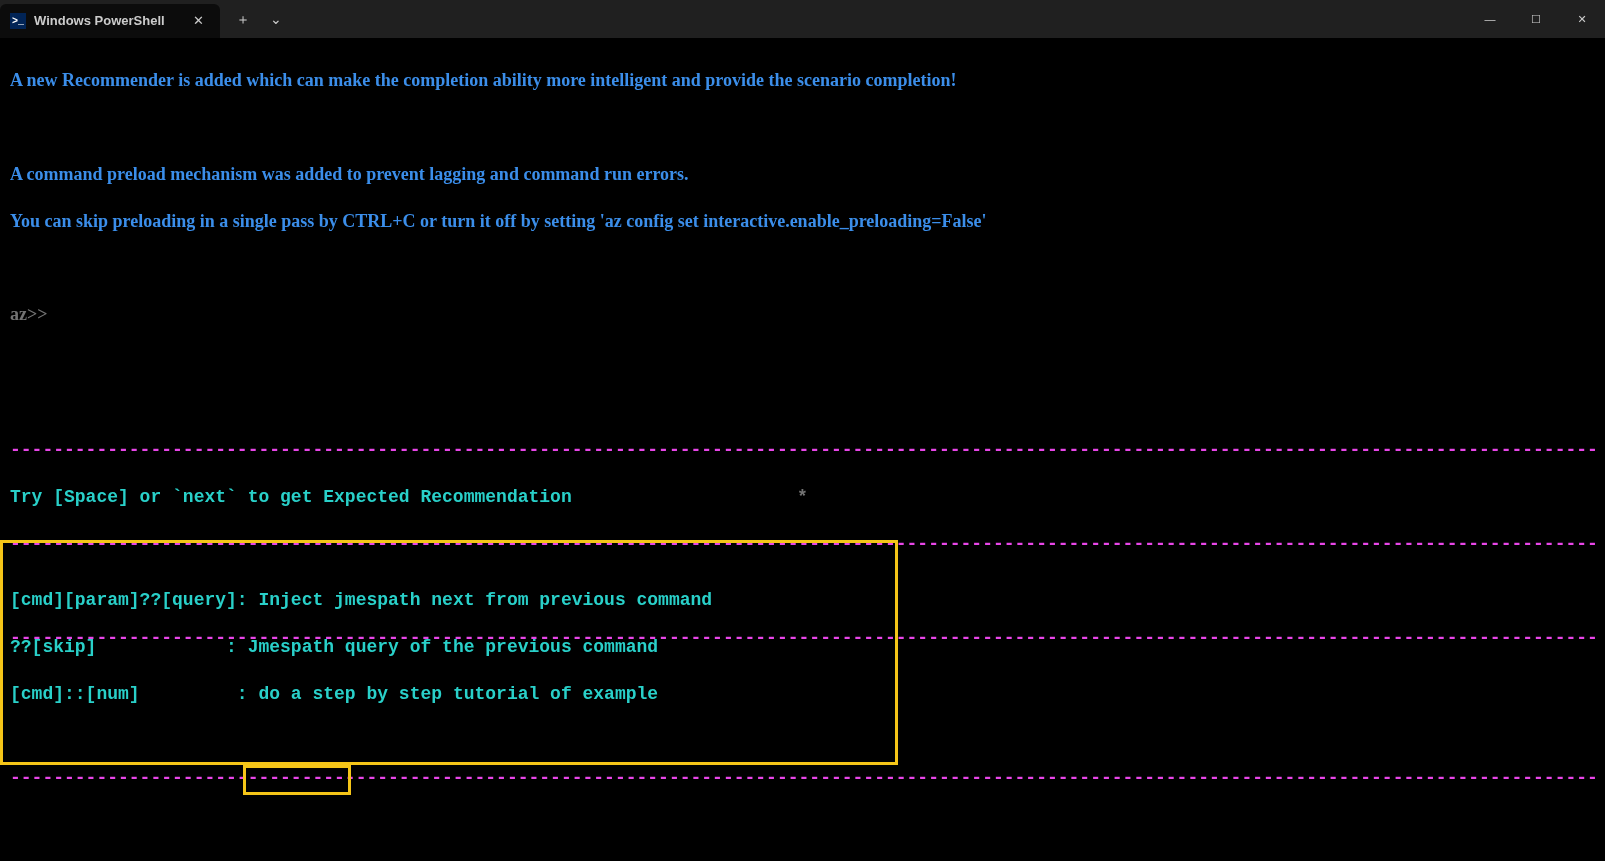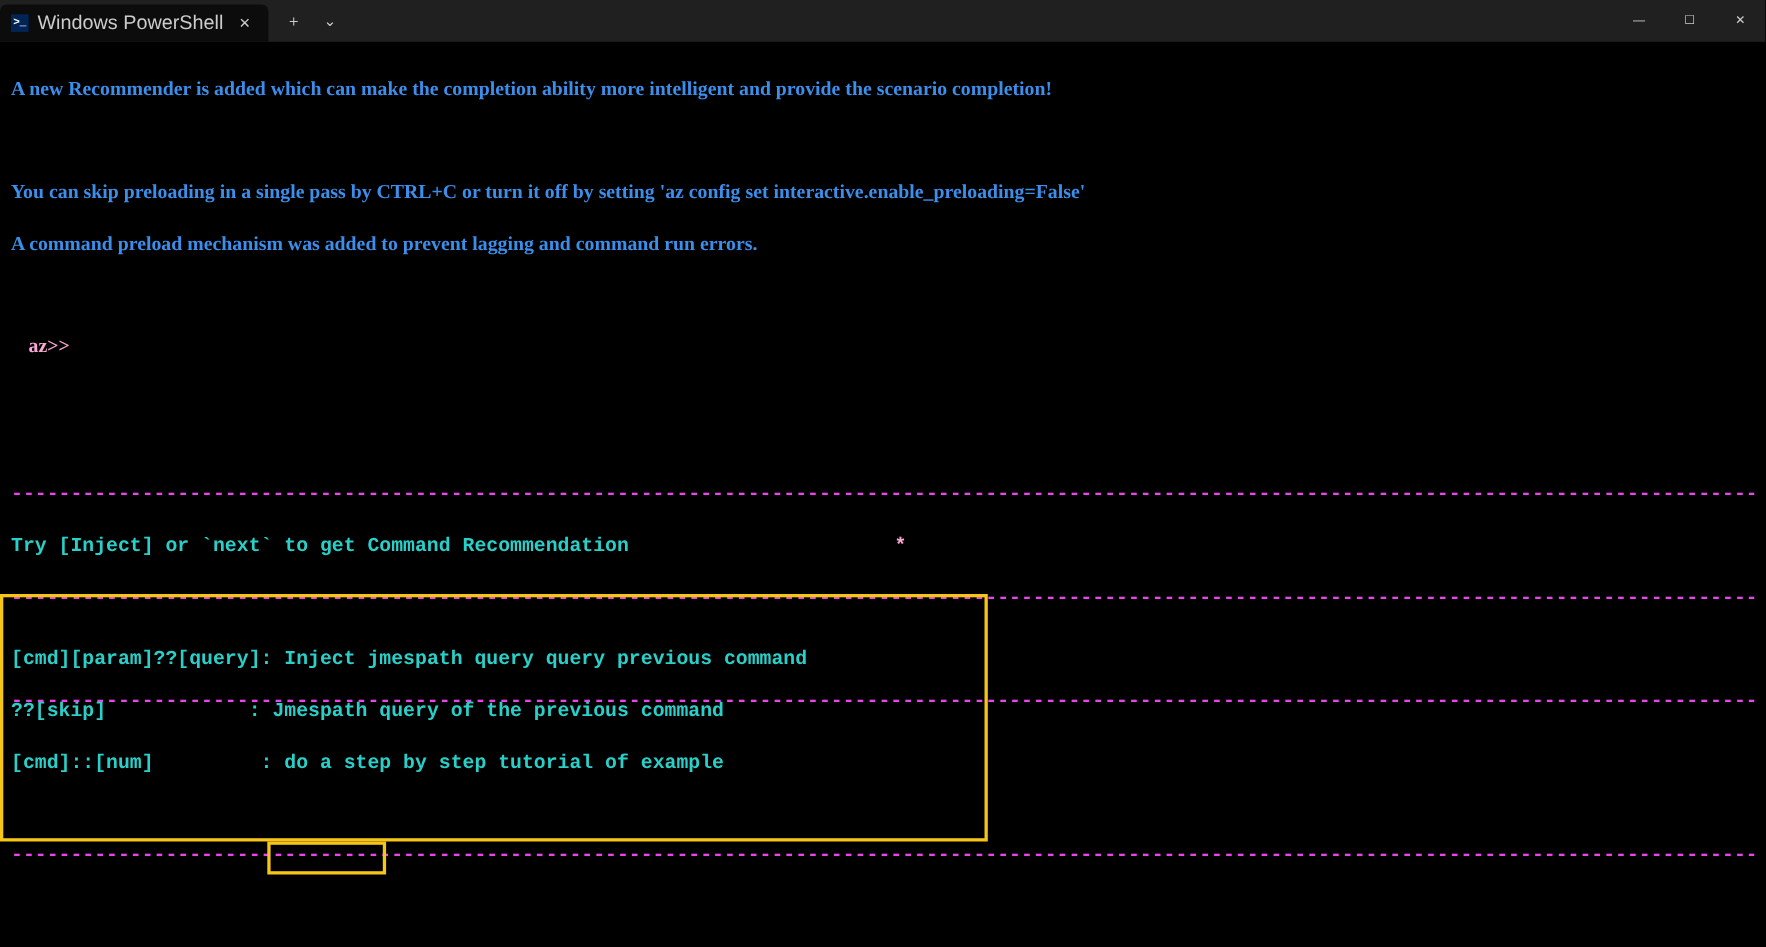--- a/index.html
+++ b/index.html
@@ -36,22 +36,22 @@
     height: 16px;
     background: #012456;
     display: inline-flex;
     align-items: center;
     justify-content: center;
     font-size: 10px;
     color: #fff;
   }
   .tab-title {
     font-family: 'Segoe UI', sans-serif;
-    font-size: 18px;
-    font-weight: normal;
+    font-size: 13px;
+    font-weight: bold;
     flex: 1;
   }
   .tab-close {
     font-family: 'Segoe UI', sans-serif;
     font-size: 13px;
     font-weight: normal;
     padding: 2px 6px;
     cursor: pointer;
   }
   .tab-actions {
@@ -85,21 +85,21 @@
     color: #cccccc;
     cursor: pointer;
   }
   .terminal {
     padding: 8px 10px 0 10px;
     white-space: pre;
     font-family: Liberation Serif, serif;
   }
   .blue { color: #3b8eea; }
   .cyan { color: #29d0c9; }
-  .magenta { color: #f9a8d4; margin-left: 16px; }
+  .magenta { color: #737373; }
   .divider-line { color: #e846e8; overflow: hidden; }
   .highlight-box {
     border: 3px solid #f5c518;
     position: absolute;
     pointer-events: none;
   }
   .box1 {
     left: 0px;
     top: 540px;
     width: 898px;
@@ -147,39 +147,39 @@
   <div class="window-controls">
     <div class="win-btn">—</div>
     <div class="win-btn">☐</div>
     <div class="win-btn">✕</div>
   </div>
 </div>
 
 <div class="terminal">
 <div class="blue">A new Recommender is added which can make the completion ability more intelligent and provide the scenario completion!</div>
 <div>&nbsp;</div>
+<div class="blue">A command preload mechanism was added to prevent lagging and command run errors.</div>
 <div class="blue">You can skip preloading in a single pass by CTRL+C or turn it off by setting 'az config set interactive.enable_preloading=False'</div>
-<div class="blue">A command preload mechanism was added to prevent lagging and command run errors.</div>
 <div>&nbsp;</div>
 <div class="magenta">az&gt;&gt;</div>
 </div>
 
 <div class="rec-section">
 <div class="divider-line">----------------------------------------------------------------------------------------------------------------------------------------------------------------</div>
-<div><span class="cyan">Try [Inject] or `next` to get Command Recommendation</span><span class="magenta star-center">*</span></div>
+<div><span class="cyan">Try [Space] or `next` to get Expected Recommendation</span><span class="magenta star-center">*</span></div>
 <div class="divider-line">----------------------------------------------------------------------------------------------------------------------------------------------------------------</div>
 <div>&nbsp;</div>
 <div class="divider-line">----------------------------------------------------------------------------------------------------------------------------------------------------------------</div>
 <div>&nbsp;</div>
 <div>&nbsp;</div>
 <div class="divider-line">----------------------------------------------------------------------------------------------------------------------------------------------------------------</div>
 </div>
 
 <div class="help-section">
-<div class="help-row"><span>[cmd][param]??[query]</span><span>: Inject jmespath query query previous command</span></div>
+<div class="help-row"><span>[cmd][param]??[query]</span><span>: Inject jmespath next from previous command</span></div>
 <div class="help-row"><span>??[skip]            </span><span>: Jmespath query of the previous command</span></div>
 <div class="help-row"><span>[cmd]::[num]         </span><span>: do a step by step tutorial of example</span></div>
 
 
 
 
 </div>
 
 <div class="highlight-box box1"></div>
 <div class="highlight-box box2"></div>

